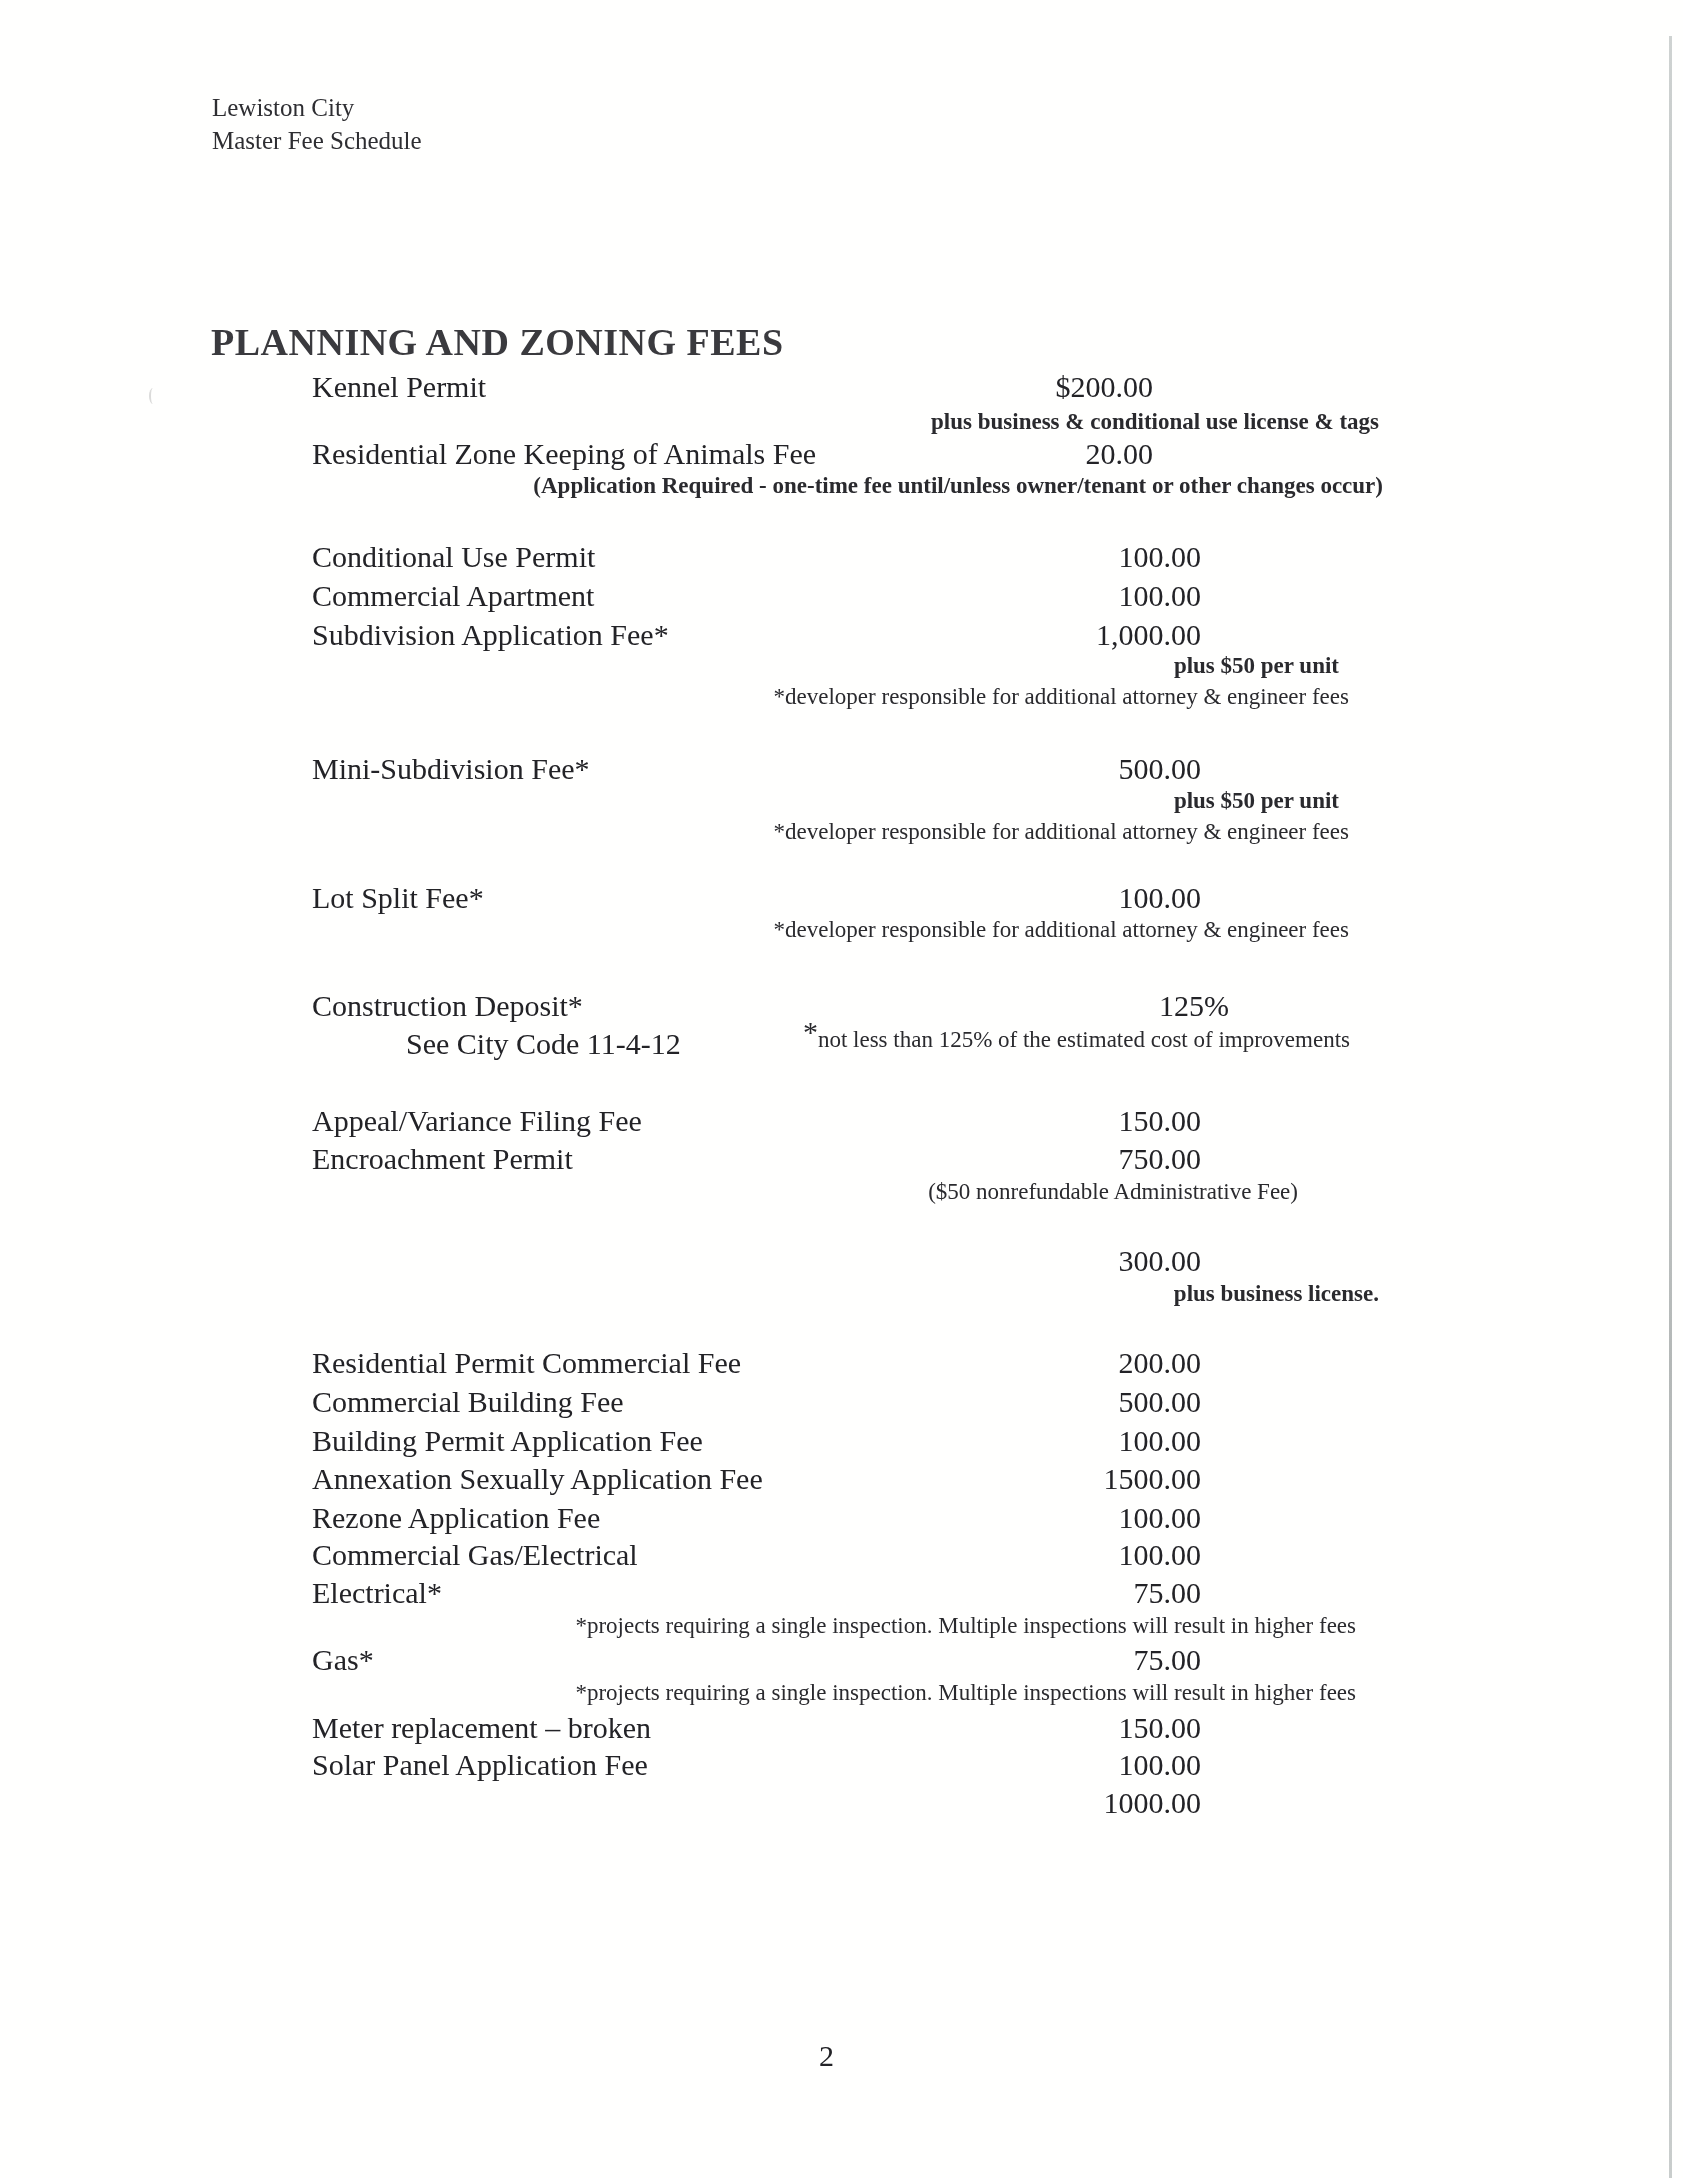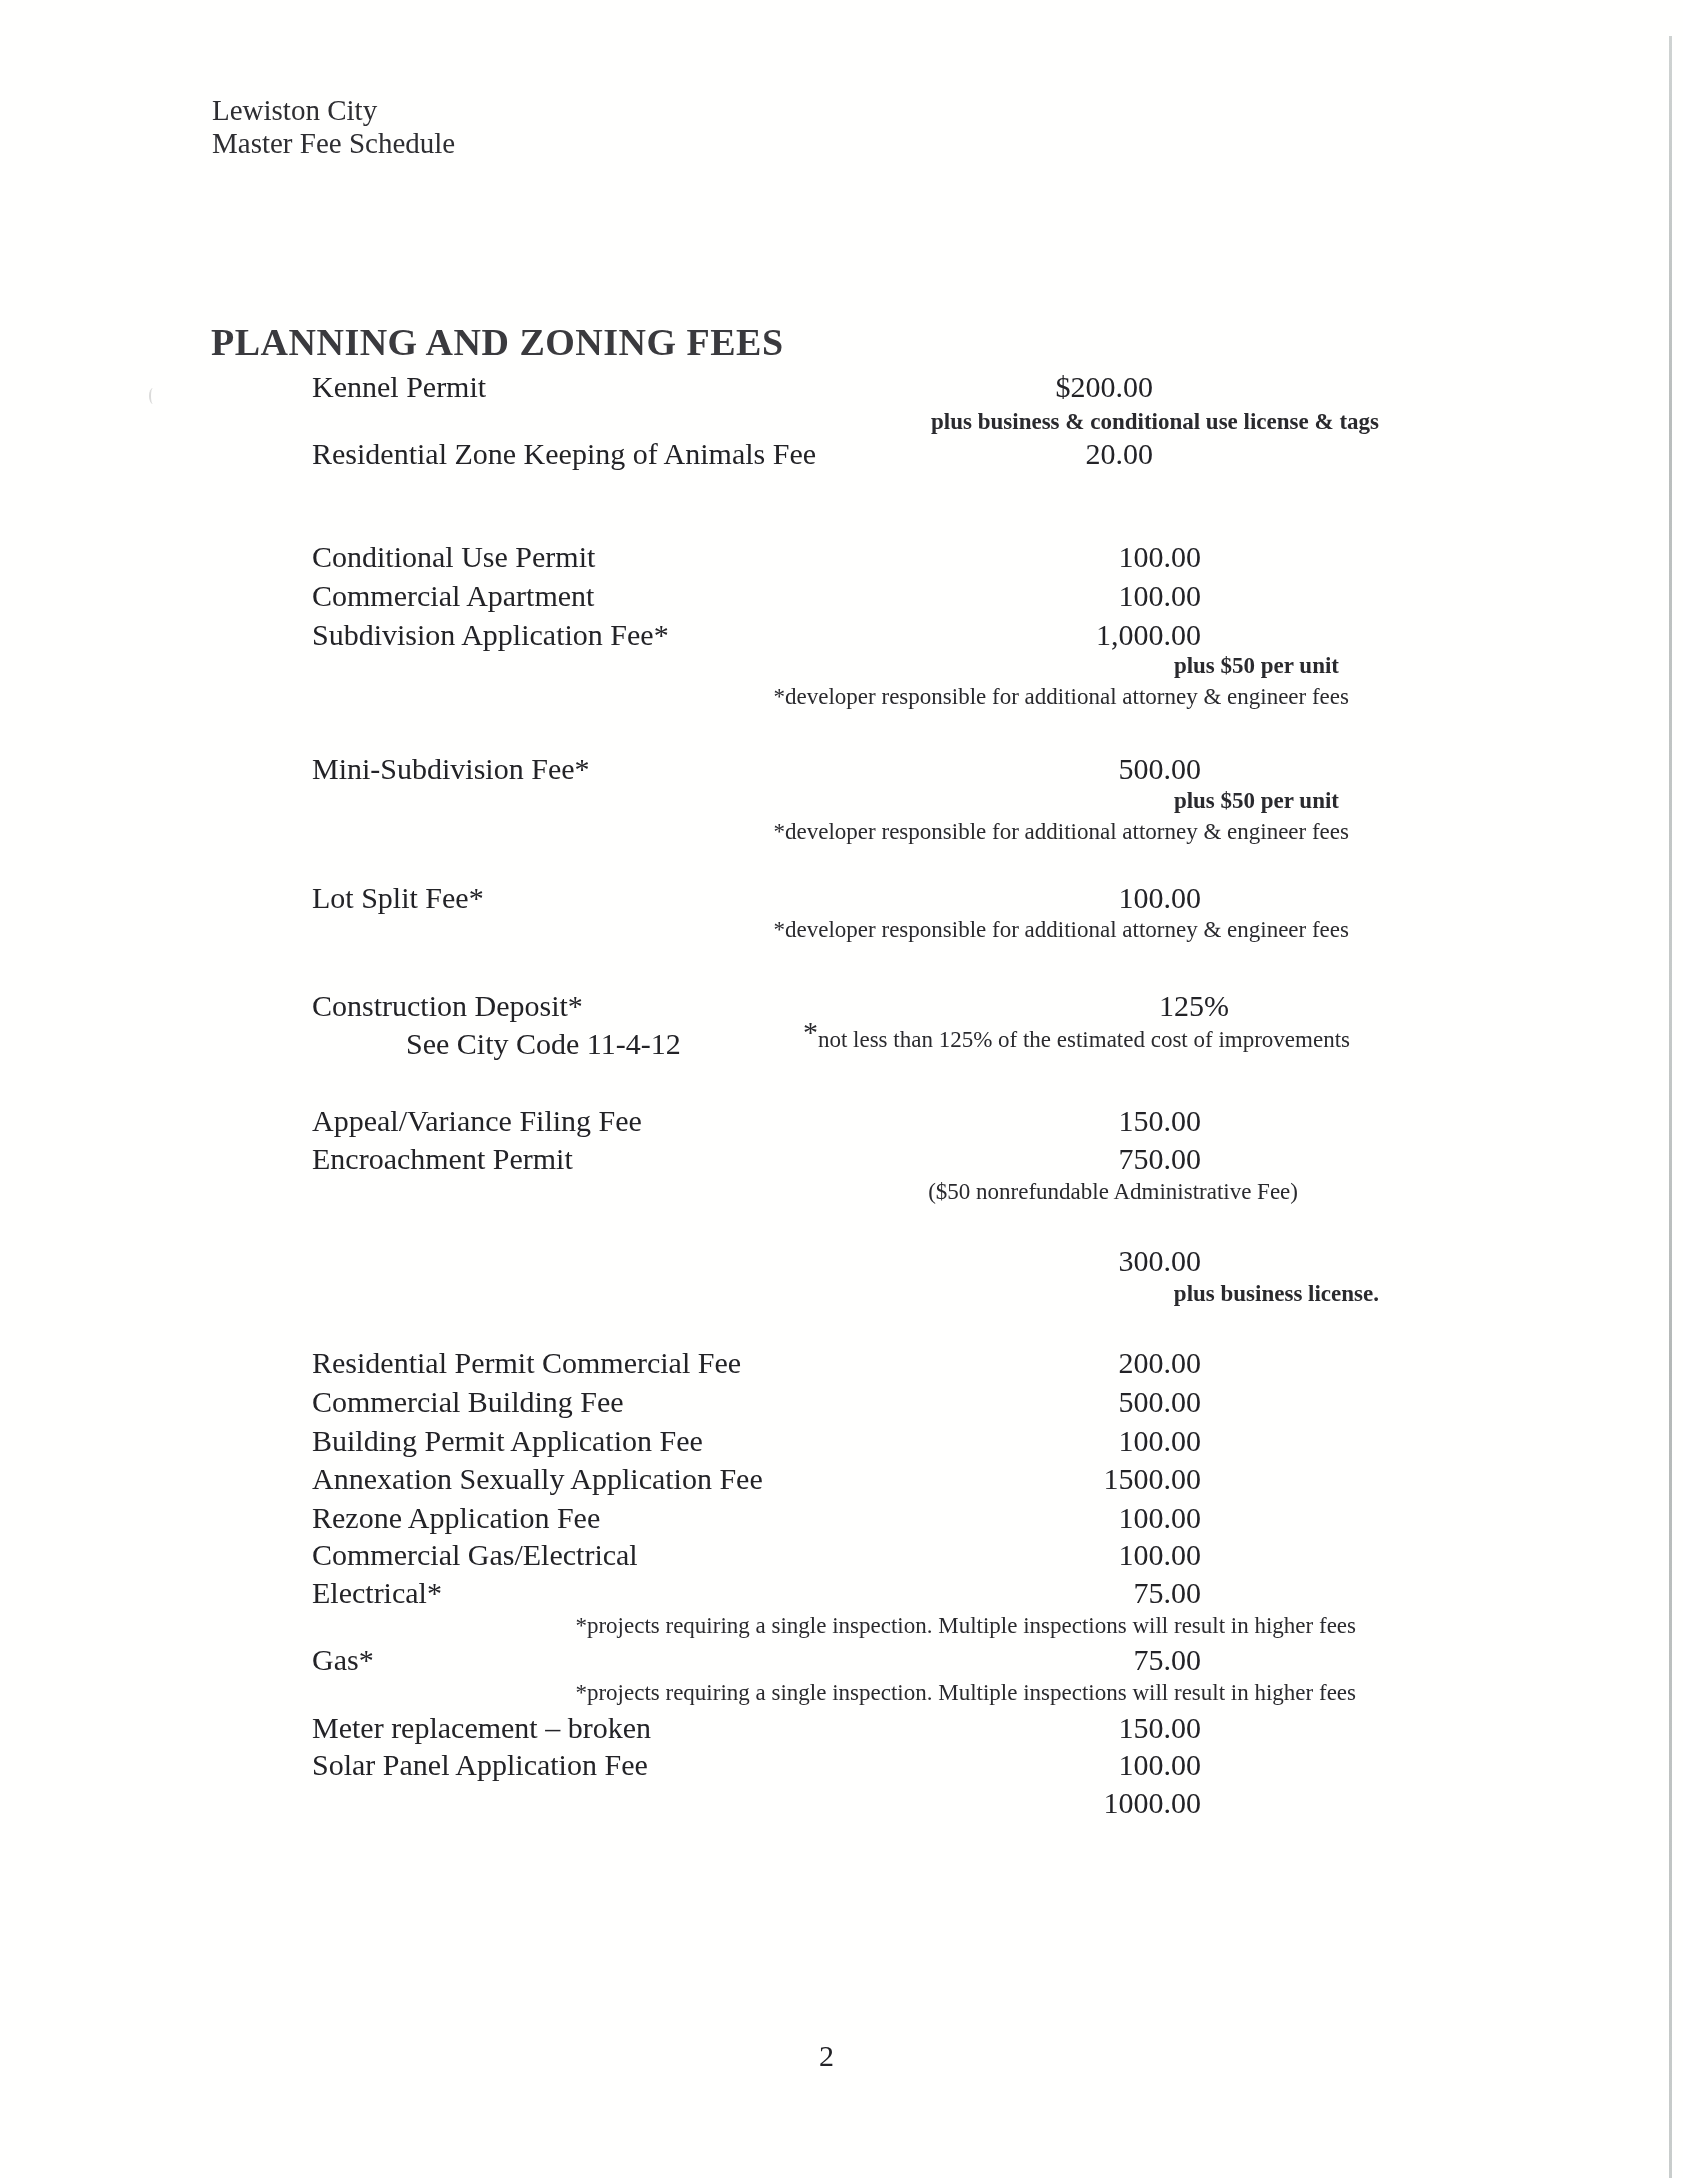--- a/index.html
+++ b/index.html
@@ -5,21 +5,21 @@
   html,body{margin:0;padding:0;background:#ffffff;}
   .page{
     position:relative;
     width:1683px;height:2178px;
     background:#fffffe;
     font-family:"Liberation Serif","DejaVu Serif",serif;
     color:#232327;
     overflow:hidden;
   }
   .t{position:absolute;white-space:nowrap;line-height:1.15;}
-  .hdr{font-size:29px;color:#2e2e32;}
+  .hdr{font-size:25px;color:#2e2e32;}
   .title{font-size:38px;font-weight:bold;color:#3a3a3e;letter-spacing:0.5px;}
   .lbl{font-size:30px;}
   .sub{font-size:30px;}
   .val{font-size:30px;text-align:right;}
   .note{font-size:23px;color:#2a2a2e;}
   .b{font-weight:bold;}
   .star{font-size:30px;vertical-align:5px;line-height:0;}
   .pageno{font-size:30px;width:69px;text-align:center;}
   .scanline{
     position:absolute;left:1669px;top:36px;width:3px;height:2142px;
@@ -42,20 +42,21 @@
   <div class="scanline"></div>
 
   <div class="t title" style="top:321px;left:211px">PLANNING AND ZONING FEES</div>
 
   <div class="t lbl" style="top:370px;left:312px">Kennel Permit</div>
   <div class="t val" style="top:370px;right:530px">$200.00</div>
   <div class="t note b" style="top:409px;right:304px">plus business &amp; conditional use license &amp; tags</div>
 
   <div class="t lbl" style="top:437px;left:312px">Residential Zone Keeping of Animals Fee</div>
   <div class="t val" style="top:437px;right:530px">20.00</div>
+  <div class="t note b" style="top:473px;right:300px">(Application Required - one-time fee until/unless owner/tenant or other changes occur)</div>
 
   <div class="t lbl" style="top:540px;left:312px">Conditional Use Permit</div>
   <div class="t val" style="top:540px;right:482px">100.00</div>
 
   <div class="t lbl" style="top:579px;left:312px">Commercial Apartment</div>
   <div class="t val" style="top:579px;right:482px">100.00</div>
 
   <div class="t lbl" style="top:618px;left:312px">Subdivision Application Fee*</div>
   <div class="t val" style="top:618px;right:482px">1,000.00</div>
   <div class="t note b" style="top:653px;right:344px">plus $50 per unit</div>

